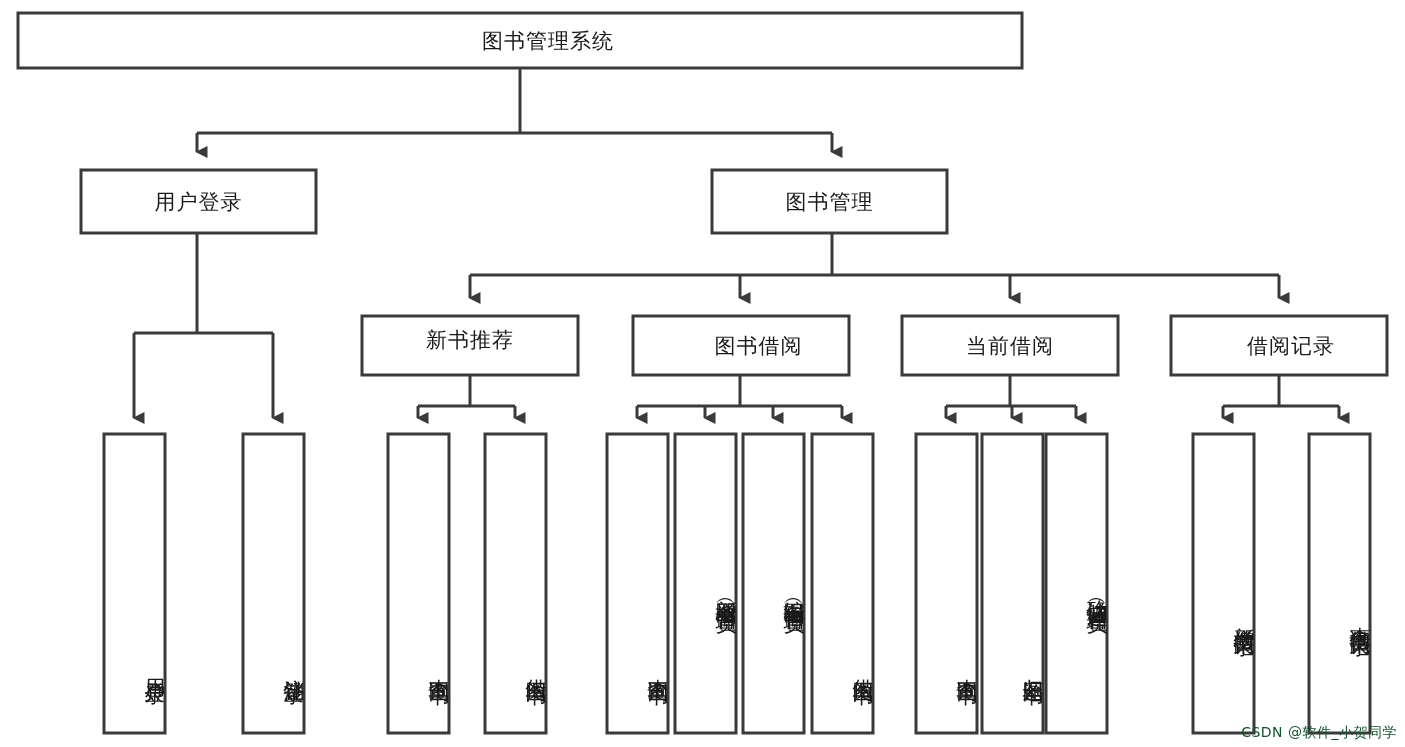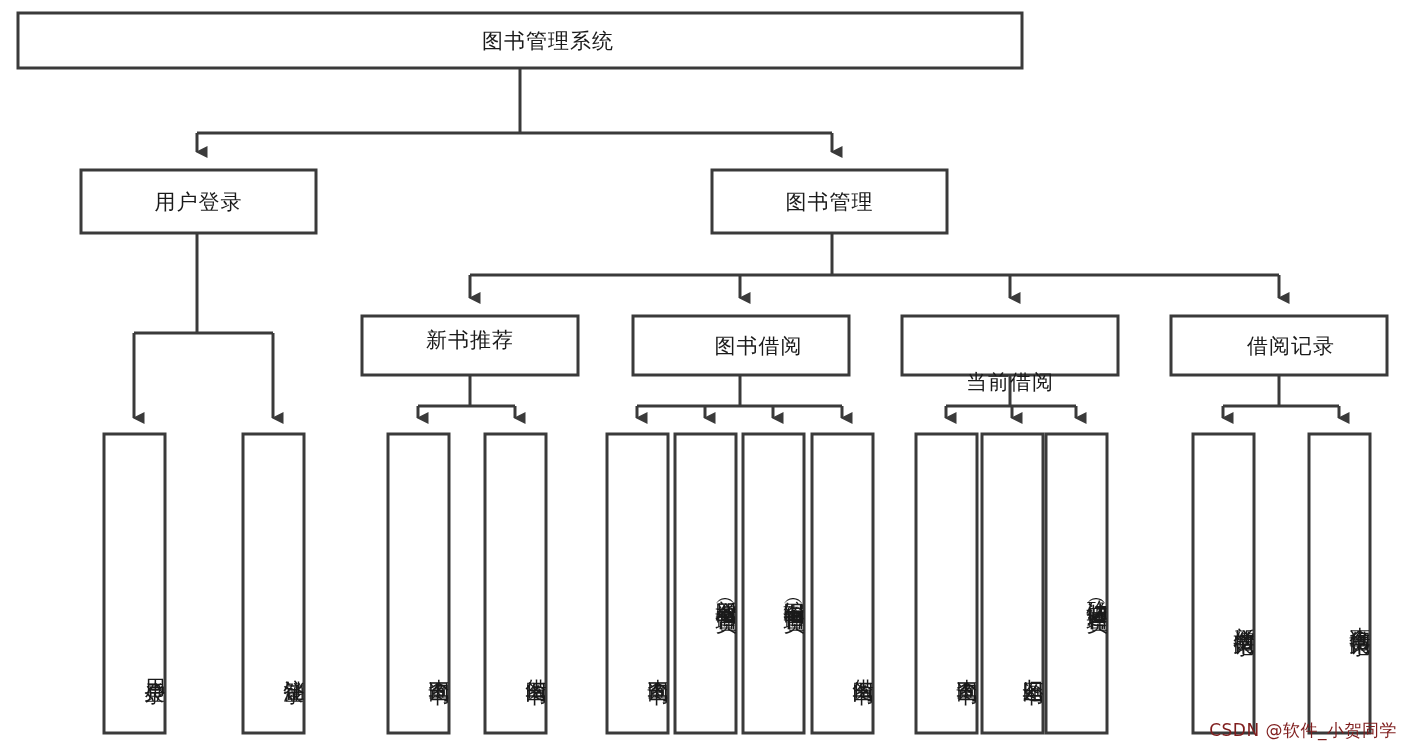--- a/index.html
+++ b/index.html
@@ -6,21 +6,21 @@
   body{width:1405px;height:747px;font-family:"DejaVu Sans","Liberation Sans",sans-serif;overflow:hidden;}
   #diagram{position:absolute;left:0;top:0;width:1405px;height:747px;}
   .nodebox{fill:#ffffff;stroke:#3a3a3a;stroke-width:3;}
   .link{stroke:#3a3a3a;stroke-width:3;fill:none;stroke-linecap:butt;}
   .arrowhead{fill:#3a3a3a;}
   .vlabel{position:absolute;display:flex;align-items:flex-start;justify-content:center;
           writing-mode:vertical-rl;text-orientation:upright;font-size:21px;color:#1a1a1a;
           letter-spacing:2px;line-height:1;pointer-events:none;white-space:nowrap;}
   .hlabel{position:absolute;display:flex;align-items:center;justify-content:center;
           font-size:21px;color:#1a1a1a;letter-spacing:1px;white-space:nowrap;}
-  .watermark{position:absolute;right:8px;bottom:5px;font-size:17px;color:#7f1d1d;letter-spacing:.5px;}
+  .watermark{position:absolute;right:8px;bottom:5px;font-size:14px;color:#14532d;letter-spacing:.5px;}
 </style>
 </head>
 <body>
 
 <svg id="diagram" viewBox="0 0 1405 747">
   <defs>
     <marker id="arrow" viewBox="0 0 12 12" refX="6" refY="10.5" markerWidth="12" markerHeight="12" orient="auto-start-reverse" markerUnits="userSpaceOnUse">
       <path d="M 0 0 L 12 0 L 6 12 z" class="arrowhead"></path>
     </marker>
   </defs>
@@ -108,21 +108,21 @@
   <rect class="nodebox" x="1309" y="434" width="61" height="299"></rect>
 </svg>
 
 <div class="hlabel" style="left:18px;top:13px;width:1004px;height:55px;margin-left:28px;">图书管理系统</div>
 
 <div class="hlabel" style="left:81px;top:170px;width:235px;height:63px;">用户登录</div>
 <div class="hlabel" style="left:712px;top:170px;width:235px;height:63px;font-family:Liberation Mono, monospace;">图书管理</div>
 
 <div class="hlabel" style="left:362px;top:316px;width:216px;height:47px;">新书推荐</div>
 <div class="hlabel" style="left:633px;top:316px;width:251px;height:59px;">图书借阅</div>
-<div class="hlabel" style="left:902px;top:316px;width:216px;height:59px;margin-top:36px;">当前借阅</div>
+<div class="hlabel" style="left:902px;top:316px;width:216px;height:59px;">当前借阅</div>
 <div class="hlabel" style="left:1171px;top:316px;width:216px;height:59px;padding-left:12px;">借阅记录</div>
 
 <div class="vlabel" style="left:104px;top:434px;width:61px;height:299px;padding-top:82px;">用户登录</div>
 <div class="vlabel" style="left:243px;top:434px;width:61px;height:299px;padding-top:82px;">注销登录</div>
 
 <div class="vlabel" style="left:388px;top:434px;width:61px;height:299px;padding-top:82px;">查询图书</div>
 <div class="vlabel" style="left:485px;top:434px;width:61px;height:299px;padding-top:82px;">借阅图书</div>
 
 <div class="vlabel" style="left:607px;top:434px;width:61px;height:299px;padding-top:82px;">查询图书</div>
 <div class="vlabel" style="left:675px;top:434px;width:61px;height:299px;padding-top:8px;">新增图书（管理员）</div>

